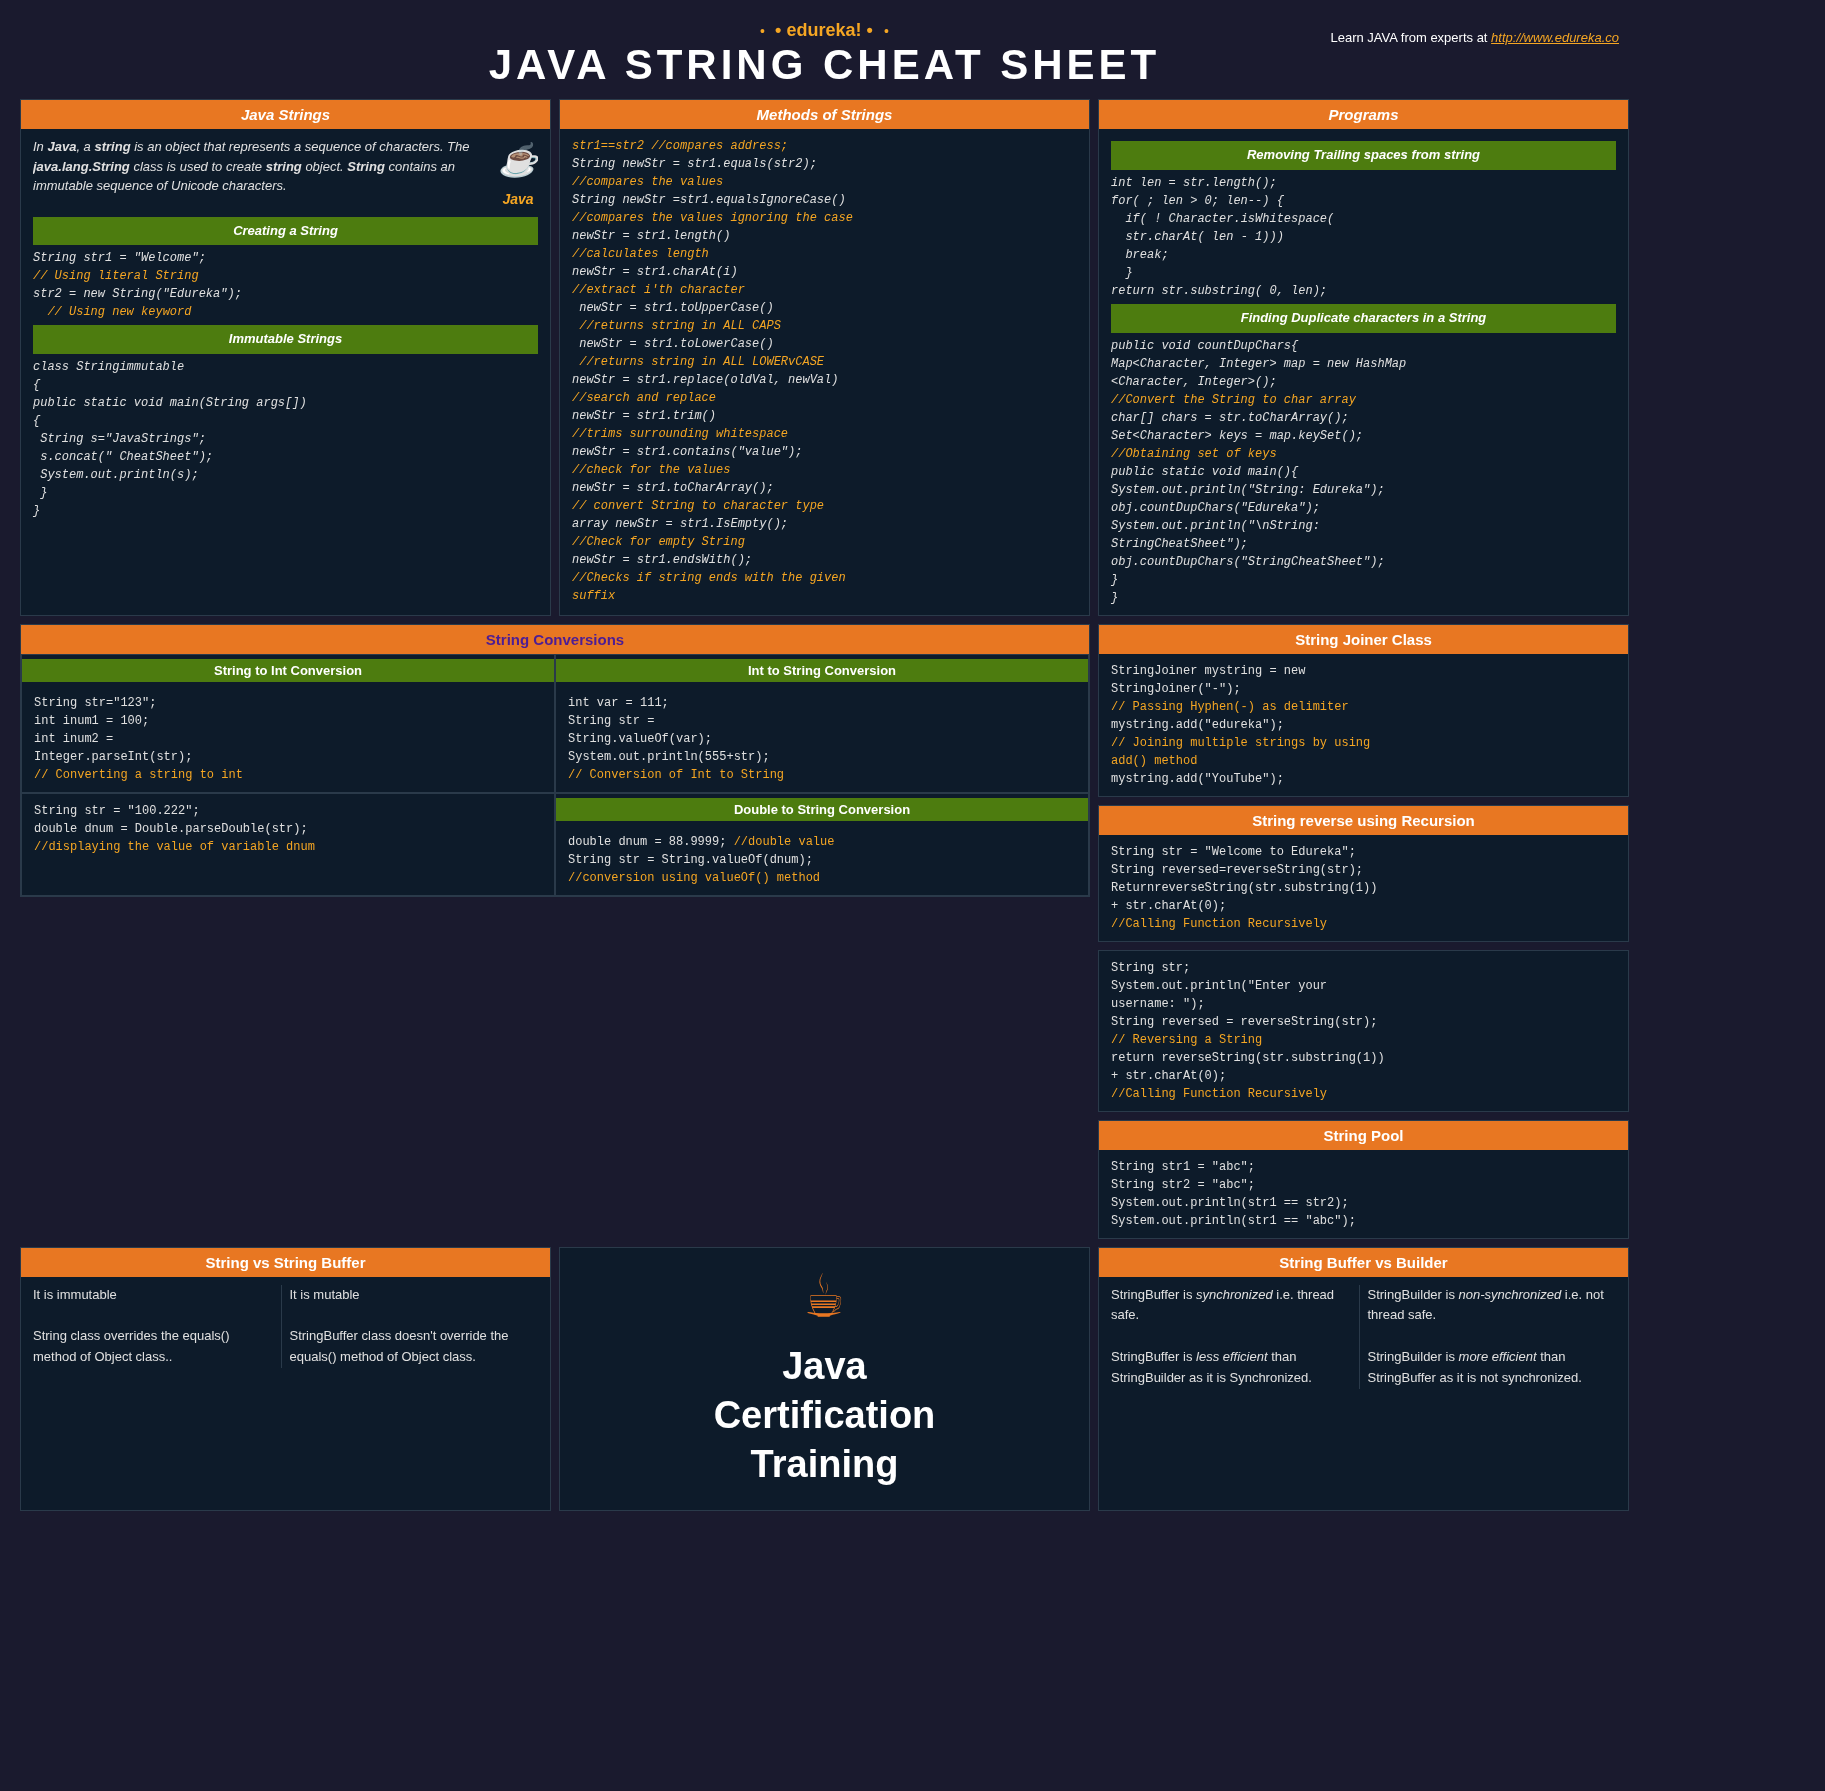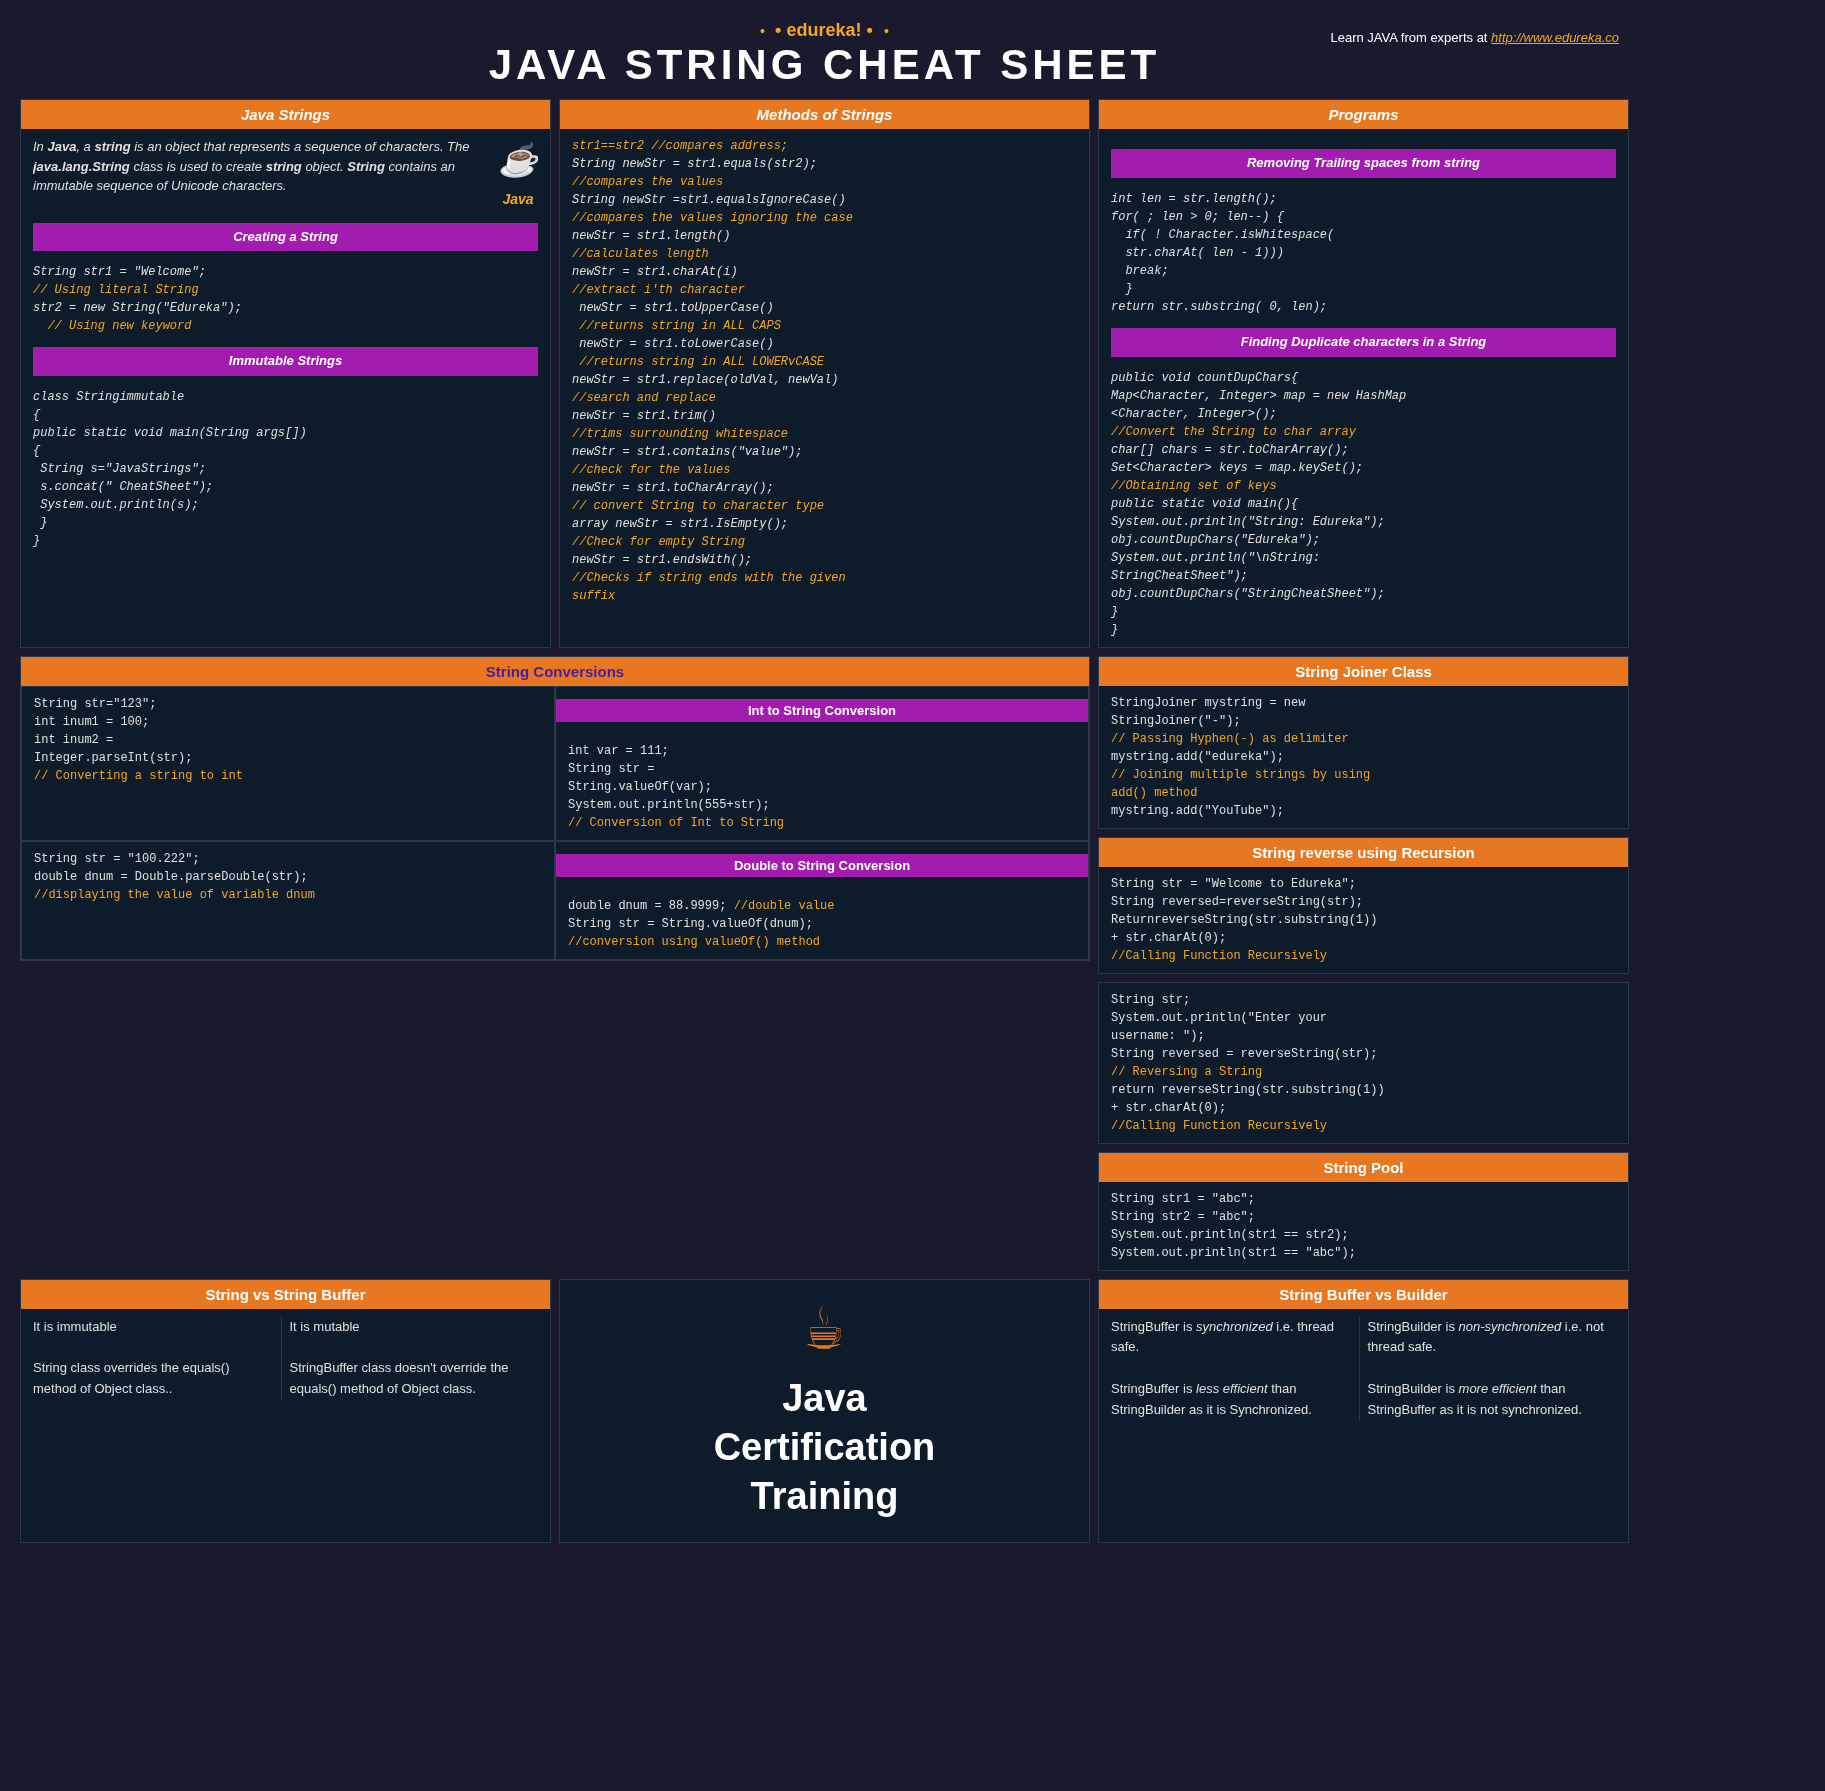--- a/index.html
+++ b/index.html
@@ -39,28 +39,28 @@
       line-height: 1.6;
     }
     .code-text {
       font-family: 'Courier New', monospace;
       font-size: 12px;
     }
     .comment {
       color: #f5a623;
     }
     .sub-header {
-      background: #a21caf;
+      background: #4d7c0f;
       color: white;
       text-align: center;
       padding: 4px 8px;
       font-size: 13px;
       font-weight: bold;
       font-family: Arial, sans-serif;
-      margin: 12px 0;
+      margin: 4px 0;
     }
     .java-intro-text {
       font-family: Arial, sans-serif;
       font-size: 13px;
       line-height: 1.5;
       color: #e0e0e0;
     }
     .java-intro-text strong { font-weight: bold; }
     .java-logo-area {
       float: right;
@@ -244,20 +244,21 @@
     </div>
 
     <div class="middle-section">
 
       <div style="grid-column: 1 / 3;">
         <div class="string-conv-inner">
           <div class="string-conv-header">String Conversions</div>
           <div class="conv-grid">
 
             <div class="conv-cell">
+              <div class="sub-header">String to Int Conversion</div>
               <div class="section-body">
                 <pre class="code-text"><span>String str="123";
 int inum1 = 100;
 int inum2 =
 Integer.parseInt(str);
 </span><span class="comment">// Converting a string to int</span></pre>
               </div>
             </div>
 
             <div class="conv-cell">

